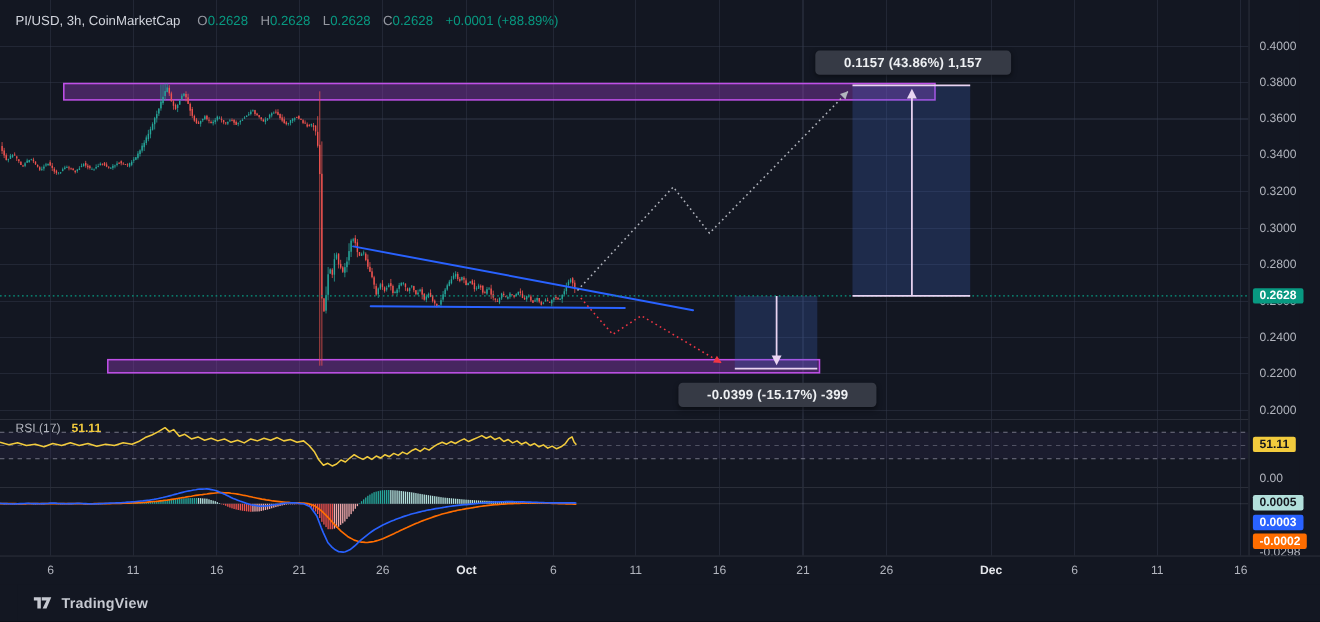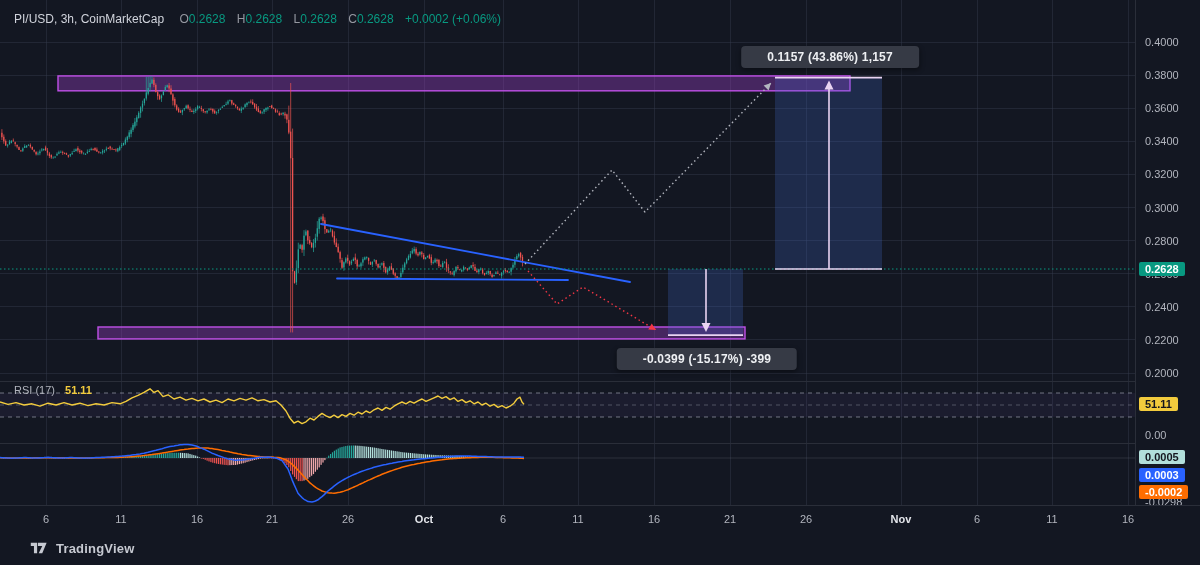--- a/index.html
+++ b/index.html
@@ -939,21 +939,21 @@
       <polyline points="0,457.8 2,457.8 4,457.8 6,457.8 8,457.9 10,457.9 12,457.9 14,457.9 16,458.0 18,458.0 20,458.0 22,458.0 24,458.0 26,457.9 28,457.9 30,457.9 32,457.9 34,457.8 36,457.8 38,457.8 40,457.8 42,457.8 44,457.8 46,457.8 48,457.8 50,457.8 52,457.8 54,457.8 56,457.8 58,457.8 60,457.8 62,457.8 64,457.8 66,457.8 68,457.9 70,457.9 72,457.9 74,457.9 76,458.0 78,458.0 80,458.0 82,458.0 84,458.0 86,457.9 88,457.9 90,457.9 92,457.9 94,457.8 96,457.8 98,457.8 100,457.8 102,457.7 104,457.7 106,457.6 108,457.6 110,457.6 112,457.5 114,457.5 116,457.4 118,457.4 120,457.3 122,457.2 124,457.1 126,457.0 128,456.9 130,456.8 132,456.7 134,456.5 136,456.3 138,456.1 140,455.9 142,455.8 144,455.6 146,455.3 148,455.1 150,454.8 152,454.6 154,454.3 156,454.0 158,453.7 160,453.4 162,453.1 164,452.7 166,452.4 168,452.1 170,451.7 172,451.4 174,451.1 176,450.7 178,450.4 180,450.1 182,449.8 184,449.6 186,449.3 188,449.1 190,448.8 192,448.5 194,448.4 196,448.2 198,448.0 200,447.9 202,447.9 204,448.0 206,448.0 208,448.1 210,448.4 212,448.6 214,448.9 216,449.2 218,449.6 220,450.0 222,450.4 224,450.7 226,451.2 228,451.6 230,452.1 232,452.5 234,452.9 236,453.3 238,453.7 240,454.0 242,454.4 244,454.7 246,455.0 248,455.4 250,455.6 252,455.8 254,456.0 256,456.2 258,456.4 260,456.6 262,456.7 264,456.9 266,457.0 268,457.0 270,457.1 272,457.1 274,457.3 276,457.4 278,457.6 280,457.8 282,458.4 284,459.1 286,459.8 288,461.2 290,462.7 292,464.2 294,466.1 296,468.1 298,470.1 300,472.3 302,474.5 304,476.7 306,478.8 308,480.8 310,482.9 312,484.5 314,486.1 316,487.7 318,488.8 320,489.9 322,491.0 324,491.6 326,492.2 328,492.8 330,492.9 332,493.1 334,493.2 336,492.9 338,492.6 340,492.3 342,491.7 344,491.1 346,490.4 348,489.7 350,488.8 352,487.9 354,487.0 356,486.1 358,485.2 360,484.2 362,483.3 364,482.3 366,481.4 368,480.4 370,479.6 372,478.7 374,477.8 376,476.9 378,476.0 380,475.2 382,474.3 384,473.5 386,472.8 388,472.0 390,471.3 392,470.6 394,469.9 396,469.2 398,468.6 400,468.0 402,467.3 404,466.8 406,466.3 408,465.8 410,465.3 412,464.8 414,464.4 416,463.9 418,463.5 420,463.2 422,462.8 424,462.4 426,462.1 428,461.8 430,461.5 432,461.1 434,460.8 436,460.5 438,460.2 440,459.9 442,459.7 444,459.4 446,459.2 448,459.0 450,458.8 452,458.7 454,458.5 456,458.4 458,458.3 460,458.2 462,458.0 464,457.9 466,457.8 468,457.7 470,457.7 472,457.6 474,457.5 476,457.5 478,457.4 480,457.3 482,457.3 484,457.3 486,457.3 488,457.3 490,457.3 492,457.3 494,457.3 496,457.4 498,457.5 500,457.5 502,457.6 504,457.7 506,457.7 508,457.8 510,457.8 512,457.9 514,458.0 516,458.0 518,458.1 520,458.2 522,458.3 524,458.4" fill="none" stroke="#ff6d00" stroke-width="1.5" stroke-linejoin="round"></polyline>
       <polyline points="0,457.6 2,457.7 4,457.8 6,457.9 8,458.0 10,458.1 12,458.2 14,458.1 16,458.0 18,457.9 20,457.8 22,457.7 24,457.6 26,457.6 28,457.7 30,457.8 32,457.9 34,457.9 36,458.0 38,457.9 40,457.8 42,457.7 44,457.6 46,457.4 48,457.3 50,457.4 52,457.6 54,457.7 56,457.8 58,457.9 60,458.0 62,457.9 64,457.9 66,457.8 68,457.7 70,457.6 72,457.6 74,457.7 76,457.8 78,457.9 80,458.0 82,458.1 84,458.2 86,458.1 88,458.0 90,457.9 92,457.8 94,457.7 96,457.6 98,457.5 100,457.4 102,457.3 104,457.3 106,457.2 108,457.1 110,457.0 112,456.8 114,456.7 116,456.5 118,456.4 120,456.2 122,456.1 124,455.9 126,455.7 128,455.5 130,455.4 132,455.1 134,454.8 136,454.6 138,454.3 140,454.0 142,453.6 144,453.2 146,452.7 148,452.3 150,451.8 152,451.3 154,450.8 156,450.3 158,449.7 160,449.2 162,448.7 164,448.1 166,447.6 168,447.1 170,446.6 172,446.2 174,445.9 176,445.5 178,445.2 180,444.8 182,444.7 184,444.6 186,444.5 188,444.4 190,444.7 192,445.1 194,445.5 196,445.9 198,446.7 200,447.6 202,448.4 204,449.2 206,450.2 208,451.2 210,452.2 212,453.2 214,453.9 216,454.7 218,455.5 220,456.2 222,456.9 224,457.6 226,458.2 228,458.9 230,459.2 232,459.5 234,459.9 236,460.2 238,460.1 240,460.0 242,459.9 244,459.8 246,459.4 248,459.1 250,458.8 252,458.4 254,458.2 256,457.9 258,457.6 260,457.3 262,457.3 264,457.2 266,457.2 268,457.1 270,457.3 272,457.6 274,457.8 276,458.0 278,458.9 280,459.8 282,460.6 284,463.4 286,466.2 288,469.0 290,474.3 292,479.6 294,484.4 296,488.8 298,493.2 300,495.4 302,497.6 304,499.3 306,500.4 308,501.6 310,501.7 312,501.9 314,501.6 316,500.7 318,499.8 320,498.2 322,496.6 324,494.9 326,492.9 328,491.0 330,489.4 332,487.8 334,486.2 336,484.7 338,483.2 340,481.8 342,480.6 344,479.5 346,478.4 348,477.3 350,476.4 352,475.4 354,474.5 356,473.7 358,472.9 360,472.0 362,471.3 364,470.6 366,469.9 368,469.2 370,468.6 372,468.0 374,467.3 376,466.8 378,466.3 380,465.8 382,465.3 384,464.8 386,464.4 388,463.9 390,463.5 392,463.2 394,462.8 396,462.4 398,462.1 400,461.8 402,461.5 404,461.1 406,460.8 408,460.5 410,460.2 412,459.9 414,459.7 416,459.4 418,459.2 420,459.0 422,458.8 424,458.7 426,458.5 428,458.3 430,458.1 432,457.9 434,457.7 436,457.5 438,457.3 440,457.2 442,457.0 444,456.8 446,456.6 448,456.5 450,456.4 452,456.2 454,456.2 456,456.1 458,456.1 460,456.0 462,456.0 464,456.0 466,456.0 468,456.1 470,456.1 472,456.2 474,456.3 476,456.3 478,456.4 480,456.5 482,456.5 484,456.6 486,456.6 488,456.7 490,456.8 492,456.8 494,456.9 496,457.0 498,457.0 500,457.1 502,457.1 504,457.1 506,457.1 508,457.1 510,457.1 512,457.1 514,457.1 516,457.1 518,457.1 520,457.1 522,457.2 524,457.3" fill="none" stroke="#2962ff" stroke-width="1.5" stroke-linejoin="round"></polyline>
     </svg>
 
   <div class="legend-main">
     <span class="sym">PI/USD, 3h, CoinMarketCap</span>
     <span class="lbl">O</span><span class="val">0.2628</span>
     <span class="lbl">H</span><span class="val">0.2628</span>
     <span class="lbl">L</span><span class="val">0.2628</span>
     <span class="lbl">C</span><span class="val">0.2628</span>
-    <span class="chg">+0.0002 (+0.06%)</span>
+    <span class="chg">+0.0001 (+88.89%)</span>
   </div>
 
   <div class="measure-tip" style="left:830px;top:57px">0.1157 (43.86%) 1,157</div>
   <div class="measure-tip" style="left:707px;top:359px">-0.0399 (-15.17%) -399</div>
 
   <div class="pane-legend" style="top:384px">
     <span>RSI (17)</span>
     <span class="rsiv">51.11</span>
   </div>
 
@@ -984,21 +984,21 @@
       <div class="ttick" style="left: 121px;">11</div>
       <div class="ttick" style="left: 197px;">16</div>
       <div class="ttick" style="left: 272px;">21</div>
       <div class="ttick" style="left: 348px;">26</div>
       <div class="ttick major" style="left: 424px;">Oct</div>
       <div class="ttick" style="left: 503px;">6</div>
       <div class="ttick" style="left: 578px;">11</div>
       <div class="ttick" style="left: 654px;">16</div>
       <div class="ttick" style="left: 730px;">21</div>
       <div class="ttick" style="left: 806px;">26</div>
-      <div class="ttick major" style="left: 901px;">Nov</div>
+      <div class="ttick major" style="left: 901px;">Dec</div>
       <div class="ttick" style="left: 977px;">6</div>
       <div class="ttick" style="left: 1052px;">11</div>
       <div class="ttick" style="left: 1128px;">16</div>
     </div>
 
   <div class="bottombar">
     <svg width="19" height="16" viewBox="0 0 24 19">
       <polygon points="1,3 9,3 9,16 5,16 5,7 1,7" fill="#c6c9d1"></polygon>
       <polygon points="10,3 21,3 15.5,16 11,16 15.5,7 10,7" fill="#c6c9d1"></polygon>
     </svg>

